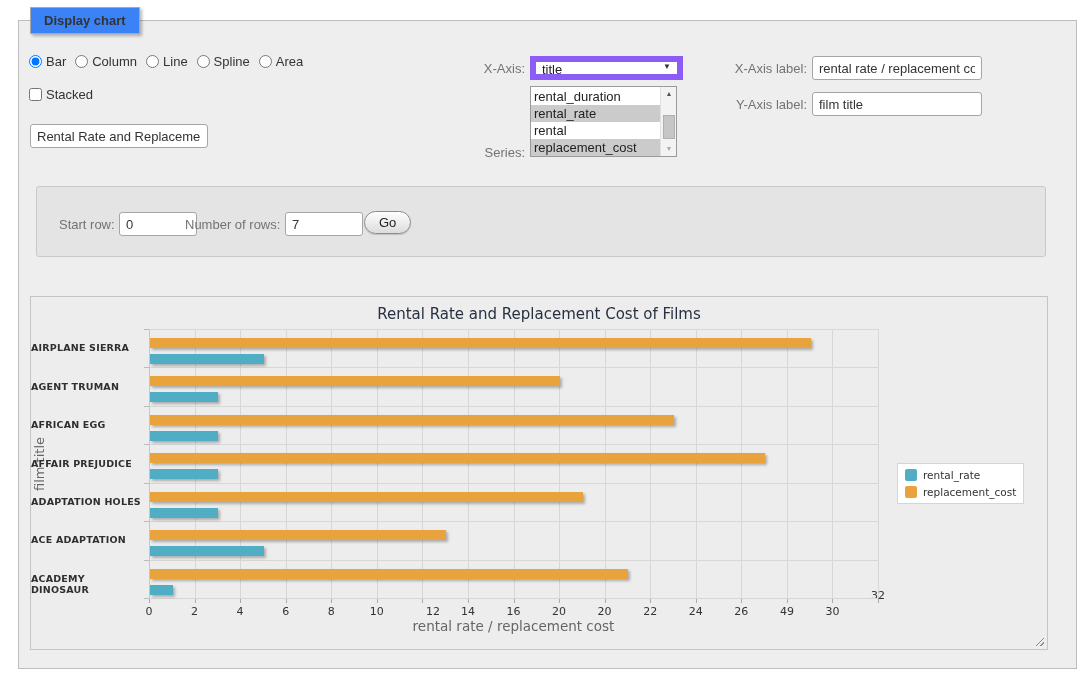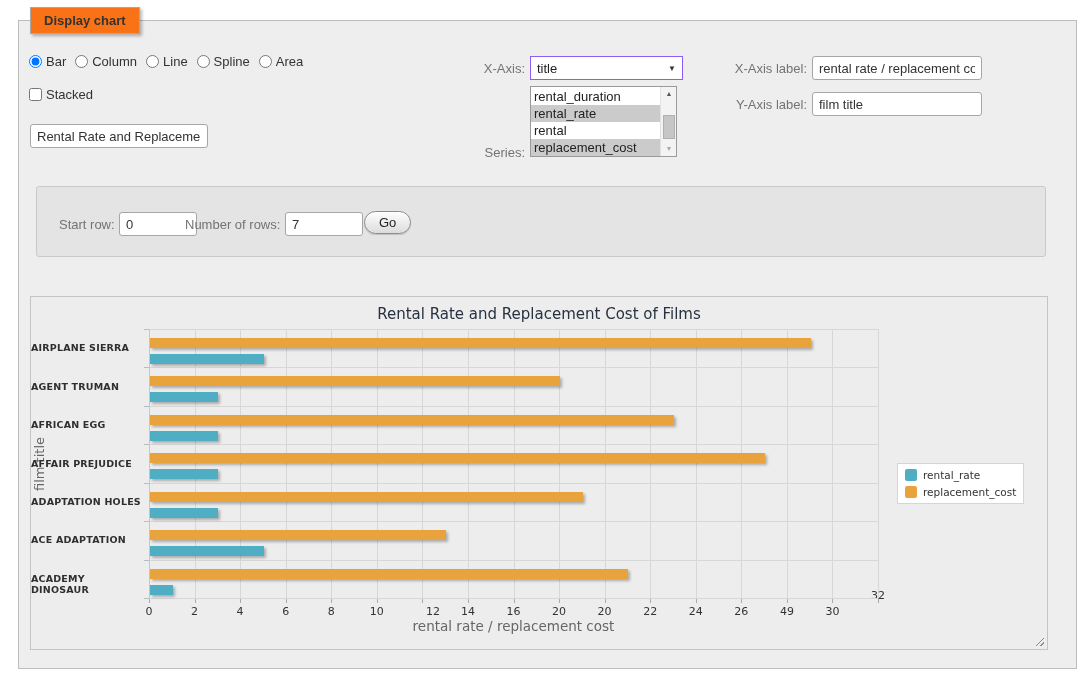--- a/index.html
+++ b/index.html
@@ -1,32 +1,32 @@
 <!DOCTYPE html>
 <html><head>
 <meta charset="utf-8">
 <style>
   * { box-sizing: border-box; margin: 0; padding: 0; }
   html,body { width:1081px; height:681px; background:#fff; font-family:"Liberation Sans",sans-serif; position:relative; overflow:hidden; }
 
   
   .panel { position:absolute; left:18px; top:20px; width:1059px; height:649px; background:#eeeeee; border:1px solid #bdbdbd; }
-  .legendbox { position:absolute; left:11px; top:-14px; background:#f97316; border:1px solid #a8a8a8; padding:5px 13px; font-size:13px; font-weight:bold; color:#333; box-shadow:2px 2px 3px rgba(0,0,0,.28); }
+  .legendbox { position:absolute; left:11px; top:-14px; background:#3b82f6; border:1px solid #a8a8a8; padding:5px 13px; font-size:13px; font-weight:bold; color:#333; box-shadow:2px 2px 3px rgba(0,0,0,.28); }
 
   .lbl { position:absolute; font-size:13px; color:#737373; white-space:nowrap; }
   .r { text-align:right; }
   .tin { position:absolute; font-size:13px; color:#333; background:#fff; border:1px solid #a6a6a6; border-radius:3px; padding:3px 6px; height:24px; }
 
   
   .optrow { position:absolute; display:flex; gap:9px; align-items:center; font-size:13px; color:#333; }
   .opt { display:flex; gap:4px; align-items:center; cursor:default; }
   .opt input { width:13px; height:13px; }
 
   
-  .sel-box { position:absolute; background:#fff; border:1px solid #8b5cf6; height:24px; font-size:13px; color:#222; display:flex; align-items:center; padding:0 6px; }
+  .sel-box { position:absolute; background:#fff; border:6px solid #8b5cf6; height:24px; font-size:13px; color:#222; display:flex; padding:0 6px; }
   .sel-box .arrow { position:absolute; right:6px; font-size:8px; color:#333; }
 
   
   .listbox { position:absolute; background:#fff; border:1px solid #9a9a9a; overflow:hidden; }
   .ls-opts { position:absolute; left:0; top:1px; right:16px; }
   .ls-opt { font-size:13px; color:#222; line-height:17px; padding:0 3px; white-space:nowrap; }
   .ls-opt.sel { background:#cbcbcb; }
   .sbar { position:absolute; right:0; top:0; bottom:0; width:16px; background:#f3f3f3; border-left:1px solid #e0e0e0; }
   .sarrow { position:absolute; left:0; width:16px; height:14px; font-size:7px; color:#555; text-align:center; line-height:14px; }
   .sarrow.dn { bottom:0; color:#aaa; }

